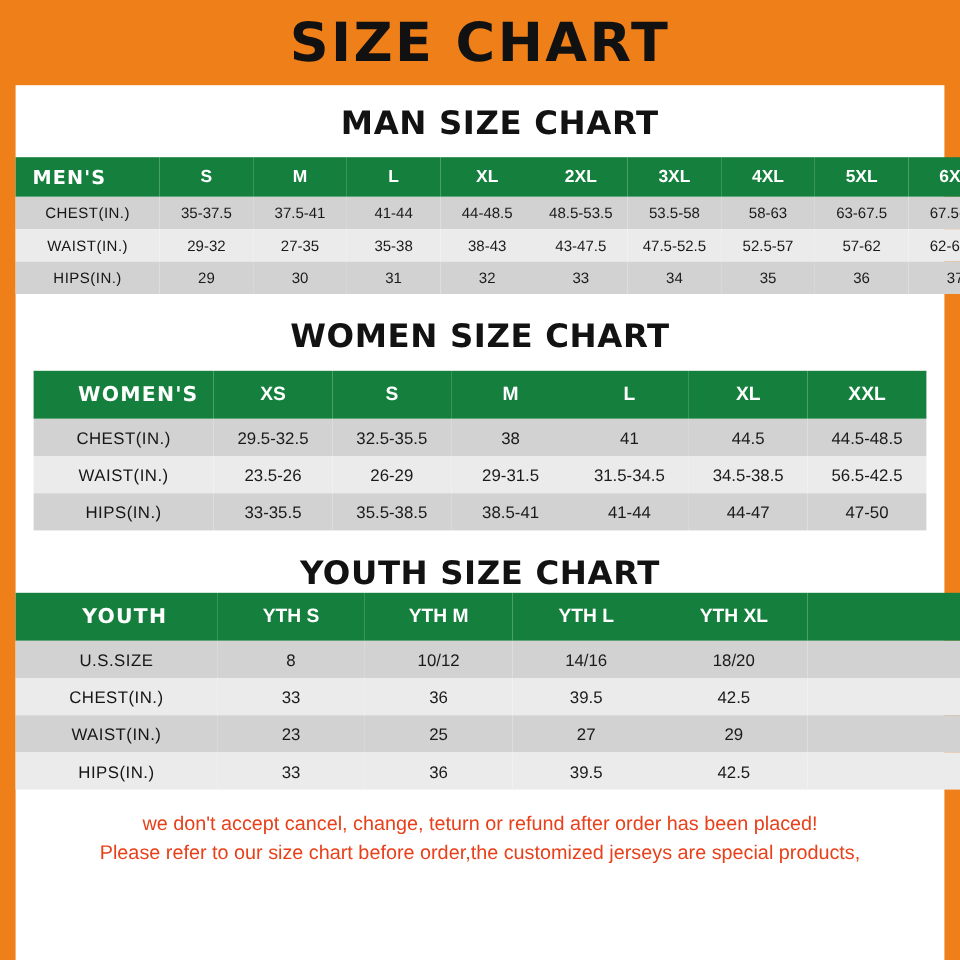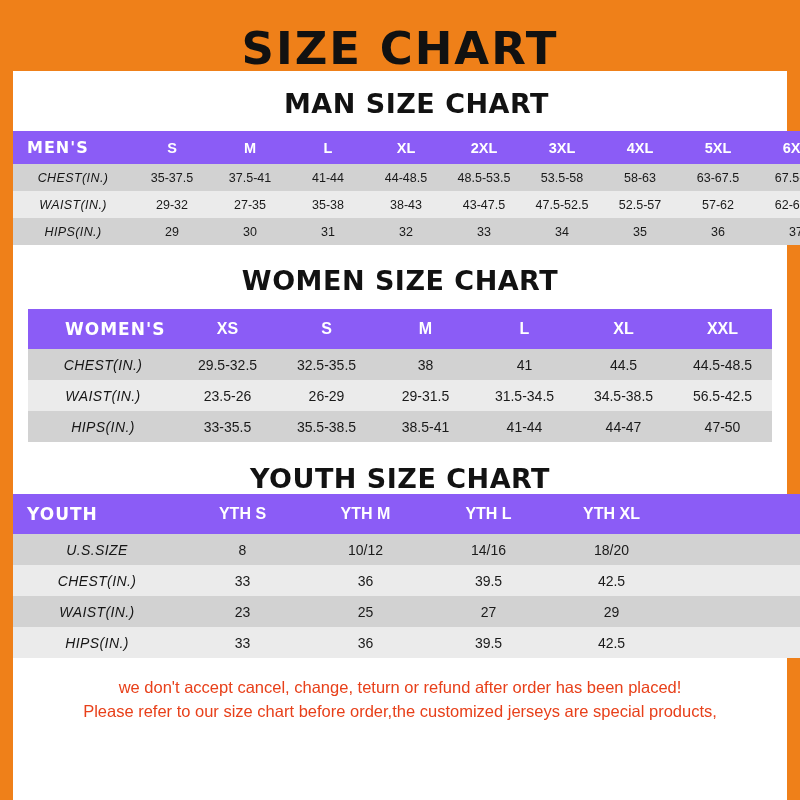--- a/index.html
+++ b/index.html
@@ -19,21 +19,21 @@
     height: 800px;
     background: #ffffff;
     box-sizing: border-box;
     border-left: 13px solid #ef8019;
     border-right: 13px solid #ef8019;
   }
   .banner {
     height: 71px;
     background: #ef8019;
     display: flex;
-    align-items: flex-end;
+    align-items: center;
     justify-content: center;
     margin: 0 -13px;
   }
   .banner-title {
     font-family: "DejaVu Sans", sans-serif;
     font-weight: bold;
     font-size: 45px;
     letter-spacing: 2px;
     color: #111111;
     line-height: 1;
@@ -57,21 +57,21 @@
   }
   table.size-table td {
     text-align: center;
     vertical-align: middle;
     padding: 0;
     font-size: 12.5px;
     color: #1a1a1a;
     white-space: nowrap;
   }
   table.size-table tr.head-row td {
-    background: #8b5cf6;
+    background: #15803d;
     color: #ffffff;
     font-weight: bold;
     height: 33px;
     font-size: 14.5px;
   }
   table.size-table tr.head-row td.rowlabel {
     text-align: left;
     padding-left: 14px;
     font-family: "DejaVu Sans", sans-serif;
     font-size: 16px;
@@ -79,21 +79,20 @@
   }
   table.size-table tr.data-row td {
     height: 27px;
   }
   table.size-table tr.band-dark td { background: #d2d2d2; }
   table.size-table tr.band-light td { background: #ebebeb; }
   table.size-table tr.data-row td.rowlabel {
     font-size: 12.5px;
     letter-spacing: 0.4px;
     color: #161616;
-    font-style: italic;
   }
 
   
   #men-table { width: 744px; margin: 0 auto; }
   #men-table col.c0 { width: 120px; }
   #men-table col.cx { width: 78px; }
 
   
   #women-table { width: 744px; margin: 0 auto; }
   #women-table col.c0 { width: 150px; }
@@ -101,21 +100,21 @@
   #women-table tr.head-row td { height: 40px; font-size: 16px; }
   #women-table tr.head-row td.rowlabel { font-size: 17px; padding-left: 37px; }
   #women-table tr.data-row td { height: 31px; font-size: 14px; }
   #women-table tr.data-row td.rowlabel { font-size: 14px; }
 
   
   #youth-table { width: 744px; margin: 0 auto; }
   #youth-table col.c0 { width: 168px; }
   #youth-table col.cx { width: 123px; }
   #youth-table col.cpad { width: 144px; }
-  #youth-table tr.head-row td { height: 40px; font-size: 16px; }
+  #youth-table tr.head-row td { height: 40px; font-size: 16px; text-align: center; }
   #youth-table tr.head-row td.rowlabel { font-size: 17px; }
   #youth-table tr.data-row td { height: 31px; font-size: 14px; }
   #youth-table tr.data-row td.rowlabel { font-size: 14px; }
 
   .footer-note {
     margin: 18px 16px 0 16px;
     text-align: center;
     color: #e8401a;
     font-size: 16.5px;
     line-height: 1.45;

